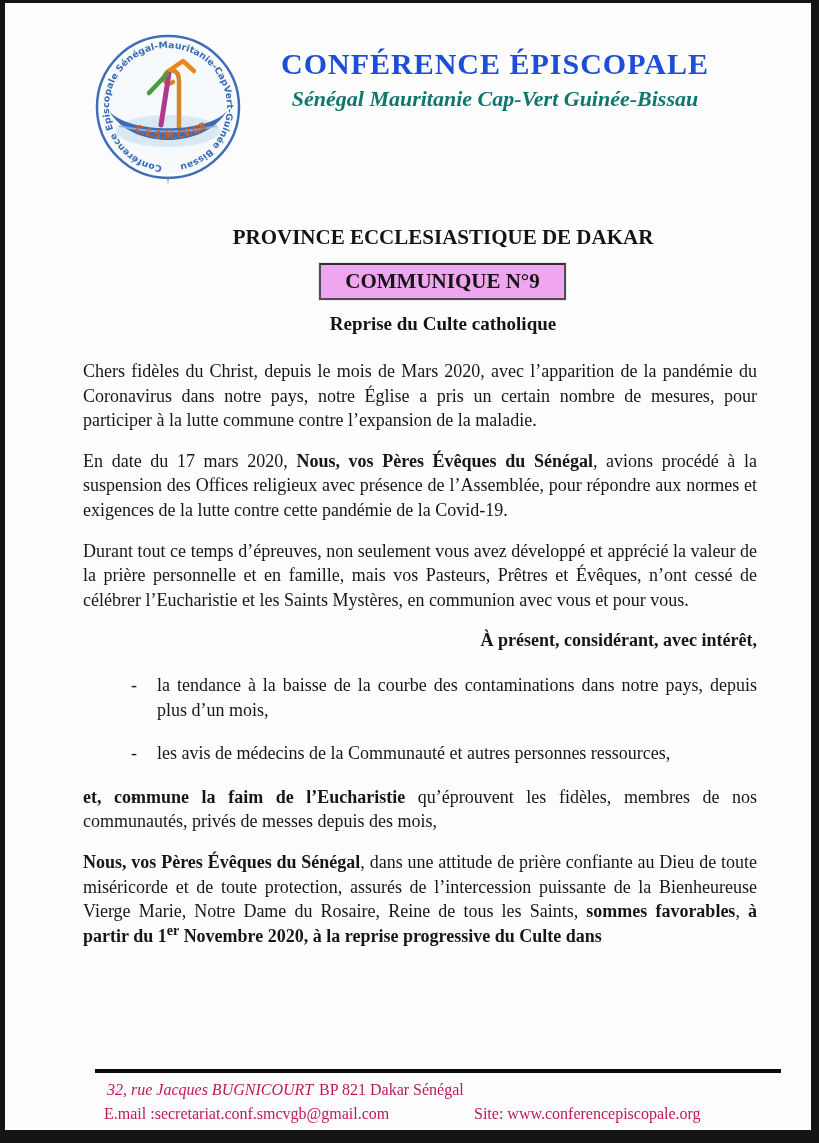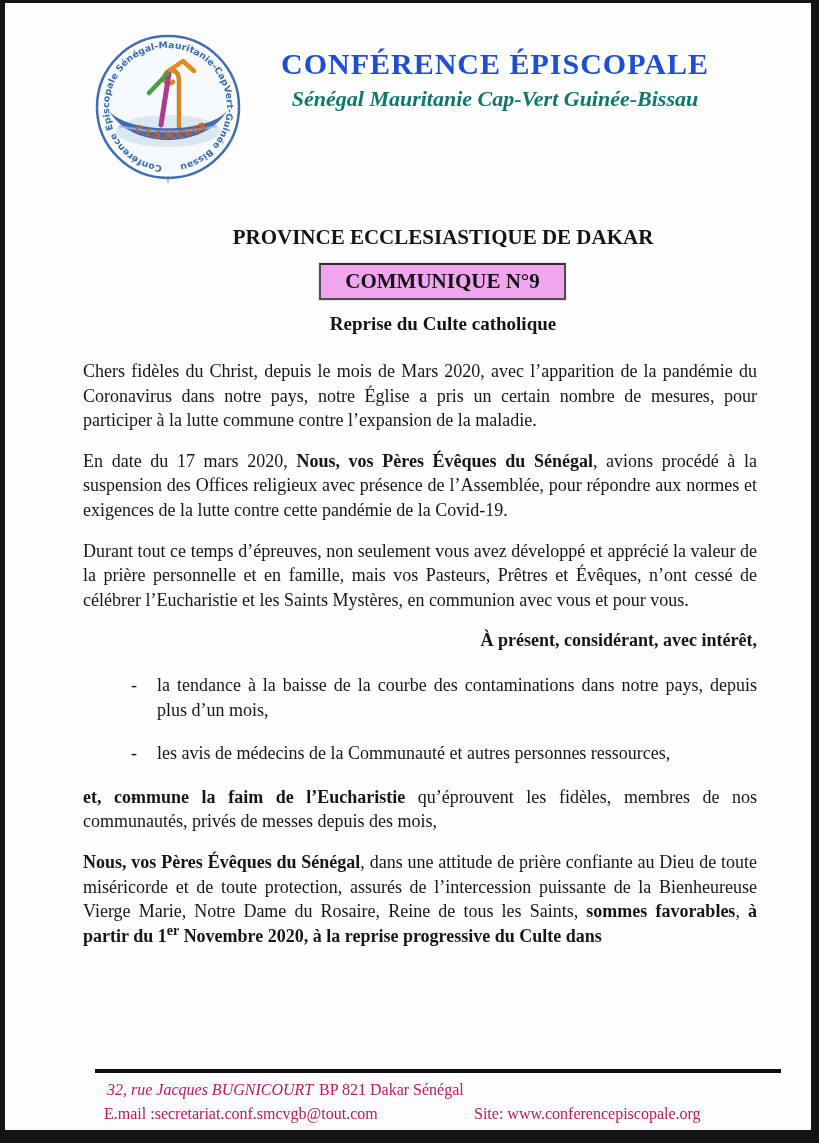--- a/index.html
+++ b/index.html
@@ -172,17 +172,17 @@
 
     <p><span class="b">et, commune la faim de l’Eucharistie</span><span> qu’éprouvent les fidèles, membres de nos communautés, privés de messes depuis des mois,</span></p>
 
     <p><span class="b">Nous, vos Pères Évêques du Sénégal</span><span>, dans une attitude de prière confiante au Dieu de toute miséricorde et de toute protection, assurés de l’intercession puissante de la Bienheureuse Vierge Marie, Notre Dame du Rosaire, Reine de tous les Saints, </span><span class="b">sommes favorables</span><span>, </span><span class="b">à partir du 1</span><sup class="b">er</sup><span class="b"> Novembre 2020, à la reprise progressive du Culte dans</span></p>
   </main>
 
   <footer>
     <div class="footer-rule"></div>
     <span class="f-item f-address">32, rue Jacques BUGNICOURT</span>
     <span class="f-item f-pobox">BP 821 Dakar Sénégal</span>
-    <span class="f-item f-email">E.mail :secretariat.conf.smcvgb@tout.com</span>
+    <span class="f-item f-email">E.mail :secretariat.conf.smcvgb@gmail.com</span>
     <span class="f-item f-site">Site: www.conferencepiscopale.org</span>
   </footer>
 
 </div>
 
 </body></html>

